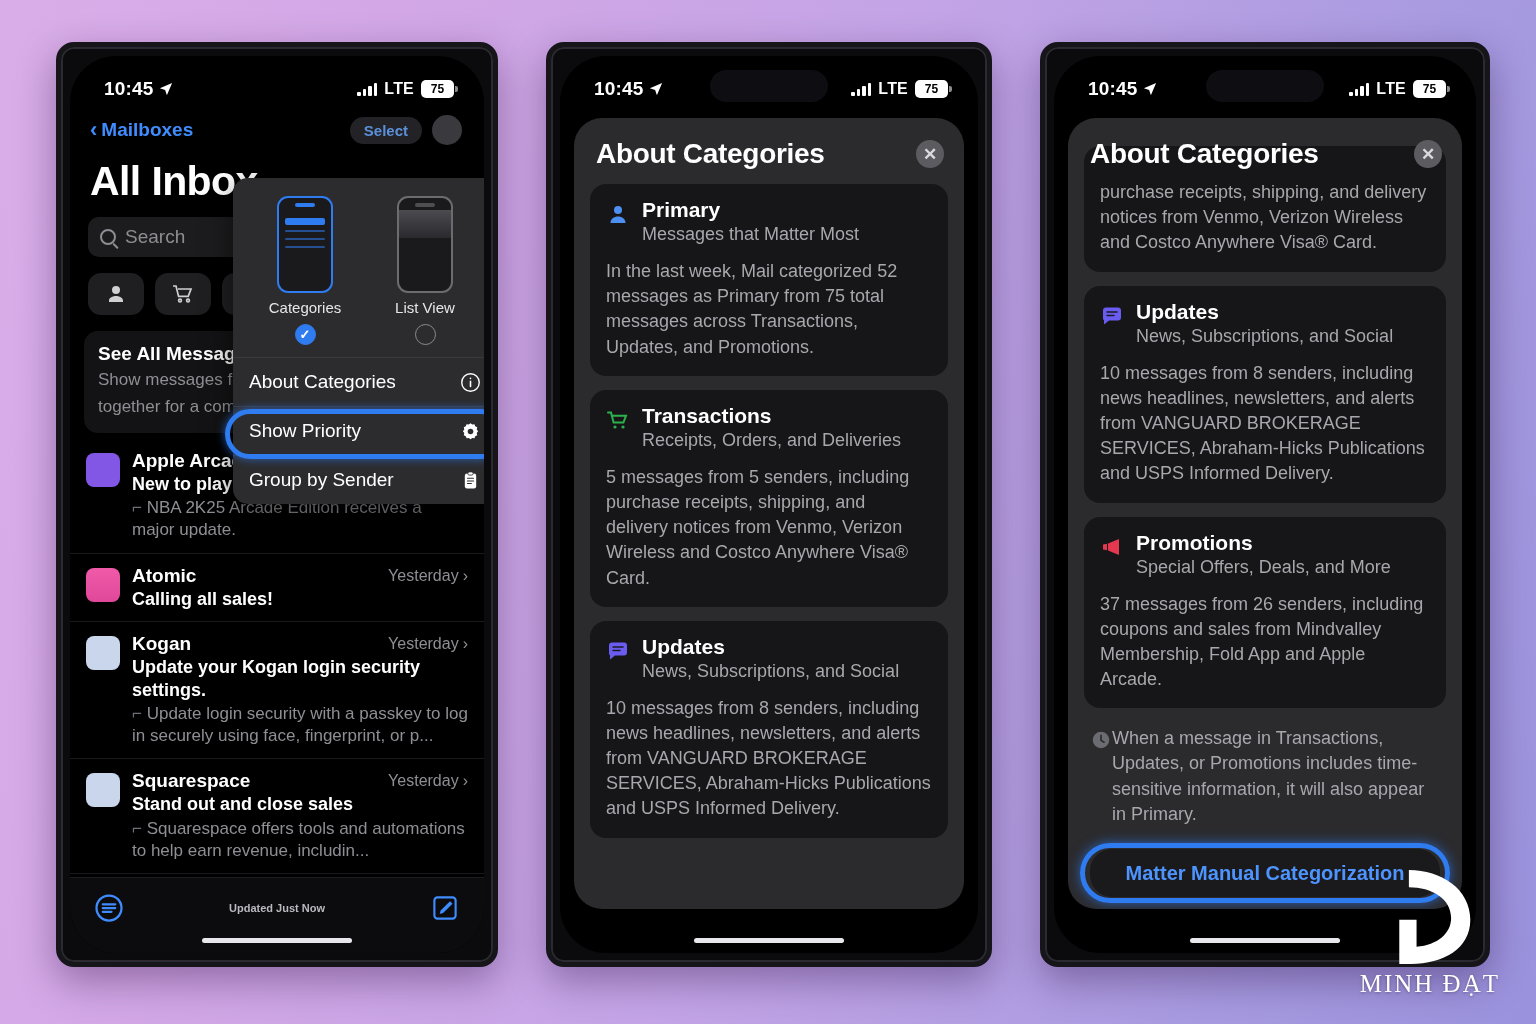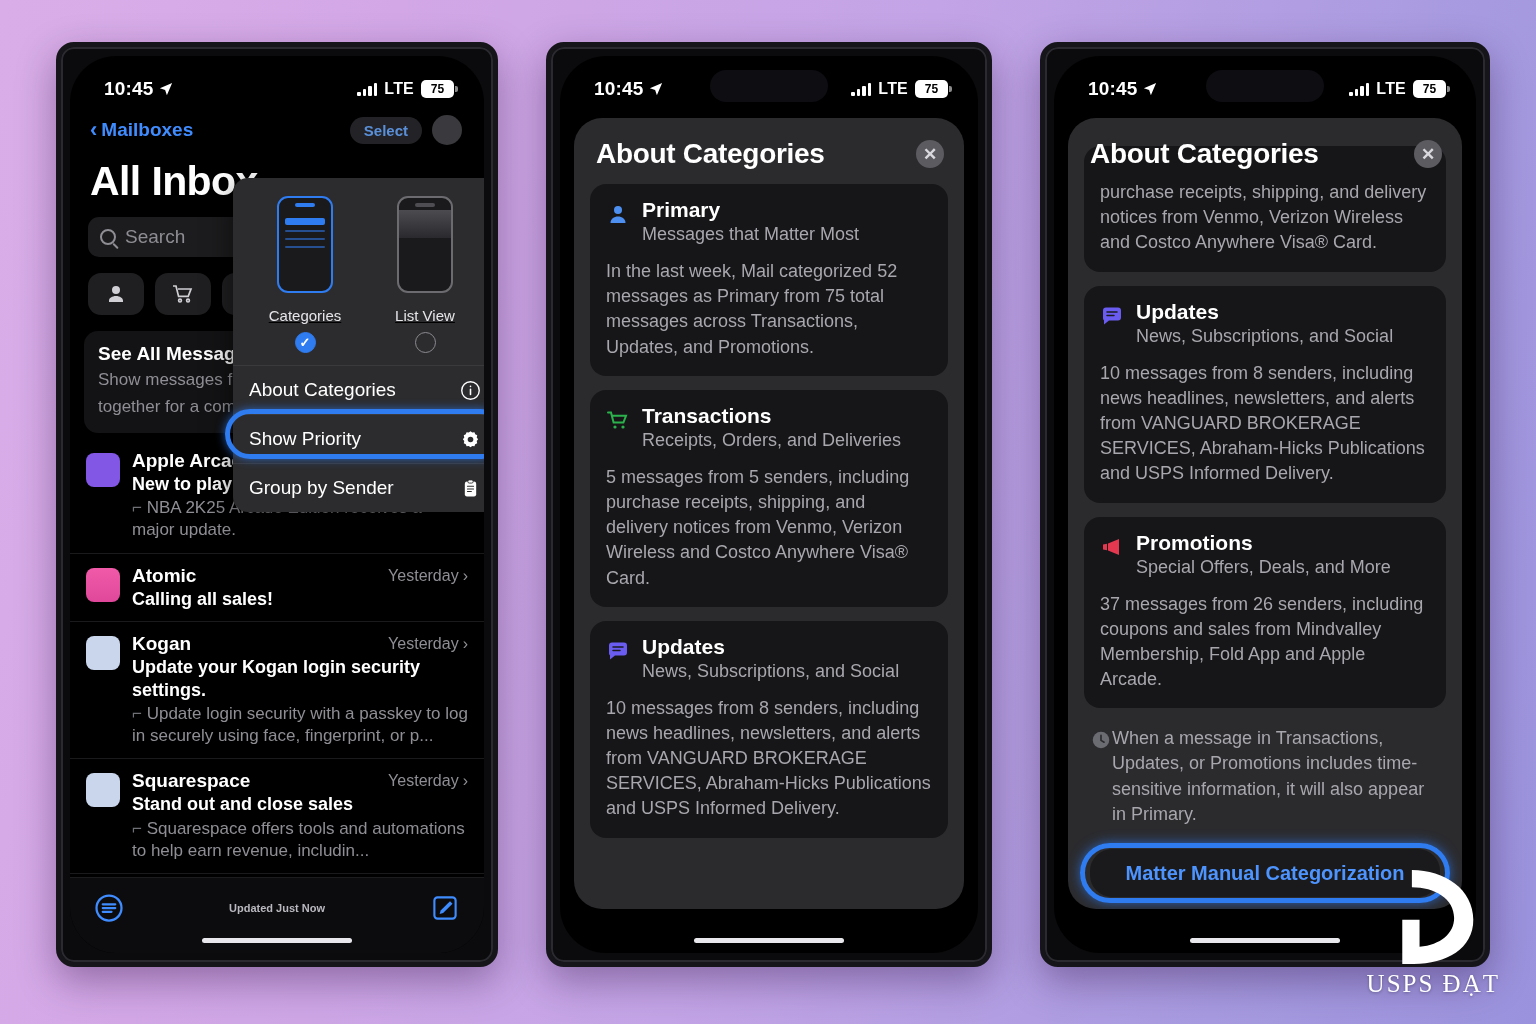--- a/index.html
+++ b/index.html
@@ -135,21 +135,21 @@
     width:150px; height:5px; border-radius:3px; background:#e8e8ec;
   }
 
   
   .ctx-menu{
     position:absolute; left:163px; top:122px; width:264px;
     background:#2c2c2e; border-radius:15px; overflow:visible;
     z-index:40; box-shadow:0 10px 30px rgba(0,0,0,.55);
   }
   .ctx-top{ display:flex; padding:18px 16px 6px 16px; gap:8px; }
-  .ctx-opt{ flex:1; display:flex; flex-direction:column; align-items:center; gap:14px;text-decoration:underline; }
+  .ctx-opt{ flex:1; display:flex; flex-direction:column; align-items:center; gap:6px; }
   .mini-phone{
     width:56px;height:97px;border-radius:11px;border:2px solid #6c6c70;
     position:relative; overflow:hidden; background:#1a1a1c;
   }
   .mini-phone.sel{ border-color:#2f7bf0; }
   .mini-phone .mini-island{
     position:absolute;top:5px;left:50%;transform:translateX(-50%);
     width:20px;height:4px;border-radius:3px;background:#4d4d52;
   }
   .mini-phone.sel .mini-island{ background:#2f7bf0; }
@@ -590,14 +590,14 @@
       </div>
     </div>
     <div class="home-ind"></div>
   </div>
 </div>
 
 <div class="watermark">
   <svg class="wm-mark" viewBox="0 0 100 108">
     <path d="M28 6 C62 6 92 26 92 58 C92 88 64 104 30 104 L18 104 L18 58 L36 58 L36 86 C58 84 72 72 72 56 C72 36 52 24 28 24 Z" fill="#ffffff"></path>
   </svg>
-  <div class="wm-text">USPS ĐẠT</div>
+  <div class="wm-text">MINH ĐẠT</div>
 </div>
 
 </body></html>

